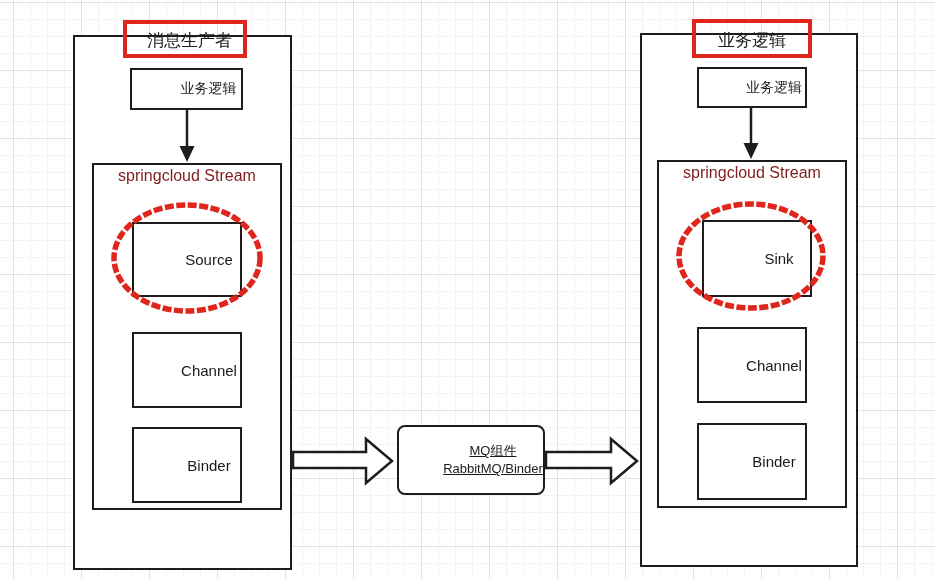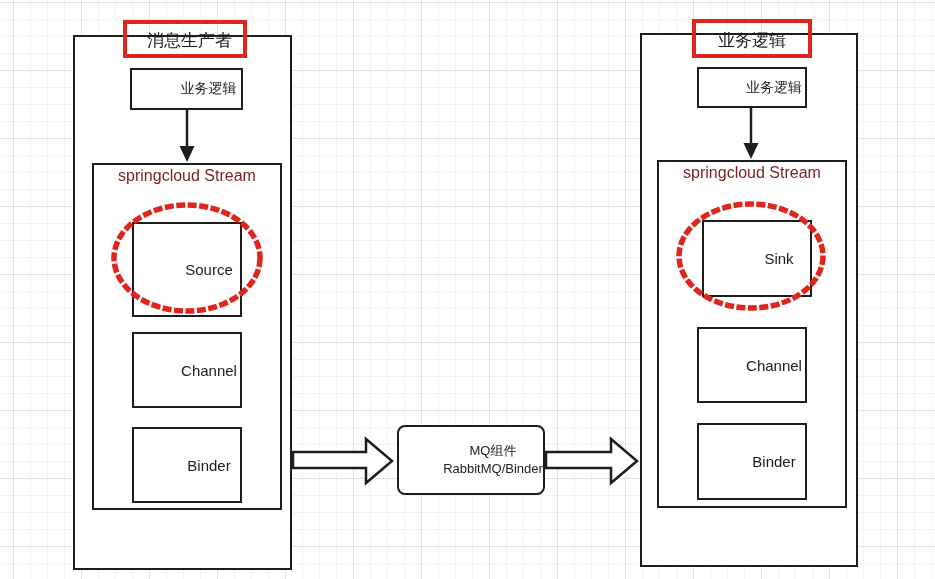--- a/index.html
+++ b/index.html
@@ -85,37 +85,37 @@
   <div class="box" style="left:73px; top:35px; width:219px; height:535px;"></div>
 
   <div class="box biz center" style="left:130px; top:68px; width:113px; height:42px;">
     <span>业务逻辑</span>
   </div>
 
   <div class="box" style="left:92px; top:163px; width:190px; height:347px;">
     <div class="stream-label">springcloud Stream</div>
   </div>
 
-  <div class="box comp center" style="left:132px; top:222px; width:110px; height:95px;">
+  <div class="box comp center" style="left:132px; top:222px; width:110px; height:75px;">
     <span>Source</span>
   </div>
 
   <div class="box comp center" style="left:132px; top:332px; width:110px; height:76px;">
     <span>Channel</span>
   </div>
 
   <div class="box comp center" style="left:132px; top:427px; width:110px; height:76px;">
     <span>Binder</span>
   </div>
 
   <div class="red-rect" style="left:123px; top:20px; width:124px; height:38px;padding-left:9px;">
     <span>消息生产者</span>
   </div>
 
-  <div class="box mq-box center" style="left:397px; top:425px; width:148px; height:70px;">
+  <div class="box mq-box center" style="left:397px; top:425px; width:148px; height:70px;text-decoration:underline;">
     <div>MQ组件</div>
     <div>RabbitMQ/Binder</div>
   </div>
 
   <div class="box" style="left:640px; top:33px; width:218px; height:534px;"></div>
 
   <div class="box biz center" style="left:697px; top:67px; width:110px; height:41px;">
     <span>业务逻辑</span>
   </div>
 

